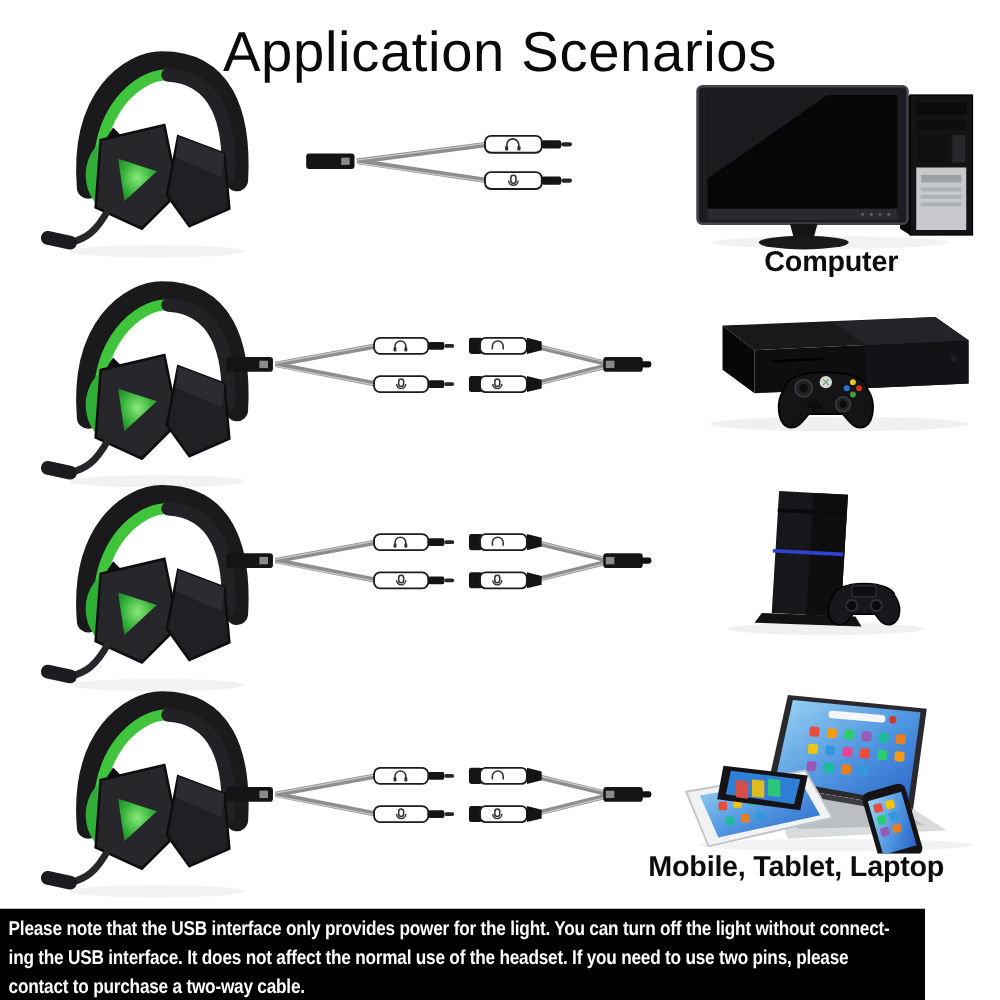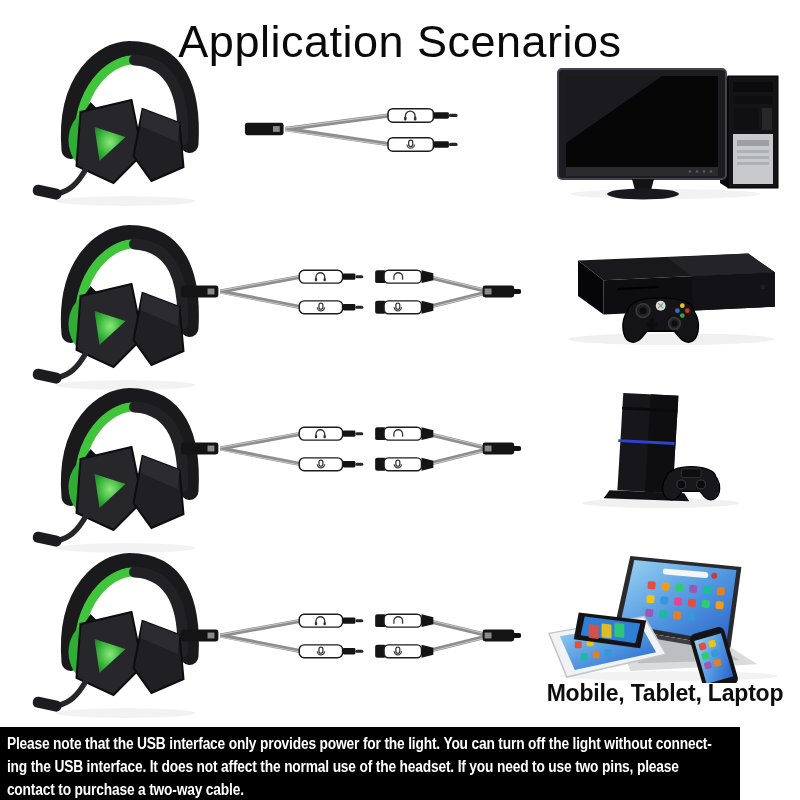--- a/index.html
+++ b/index.html
@@ -255,20 +255,21 @@
 
   <svg class="art" style="left:28px;top:30px;width:185px;height:180px">
       <use href="#sym-headset"></use>
     </svg>
   <svg class="art" style="left:243px;top:94px;width:232px;height:70px">
       <use href="#sym-cable-single"></use>
     </svg>
   <svg class="art" style="left:550px;top:55px;width:230px;height:145px">
       <use href="#sym-pc"></use>
     </svg>
+  <div class="label" style="left:540px;top:196px;width:250px">Computer</div>
 
   <svg class="art" style="left:28px;top:214px;width:185px;height:180px">
       <use href="#sym-headset"></use>
     </svg>
   <svg class="art" style="left:180px;top:256px;width:342px;height:71px">
       <use href="#sym-cable-double"></use>
     </svg>
   <svg class="art" style="left:548px;top:228px;width:247px;height:123px">
       <use href="#sym-xbox"></use>
     </svg>
@@ -285,21 +286,21 @@
 
   <svg class="art" style="left:28px;top:542px;width:185px;height:180px">
       <use href="#sym-headset"></use>
     </svg>
   <svg class="art" style="left:180px;top:600px;width:342px;height:71px">
       <use href="#sym-cable-double"></use>
     </svg>
   <svg class="art" style="left:545px;top:554px;width:248px;height:129px">
       <use href="#sym-devices"></use>
     </svg>
-  <div class="label" style="left:540px;top:680px;width:250px">Mobile, Tablet, Laptop</div>
+  <div class="label" style="left:512px;top:680px;width:250px">Mobile, Tablet, Laptop</div>
 
   <div class="footer">
     <div class="footer-line">Please note that the USB interface only provides power for the light. You can turn off the light without connect-</div>
     <div class="footer-line">ing the USB interface. It does not affect the normal use of the headset. If you need to use two pins, please</div>
     <div class="footer-line">contact to purchase a two-way cable.</div>
   </div>
 
 </div>
 
 </body></html>

